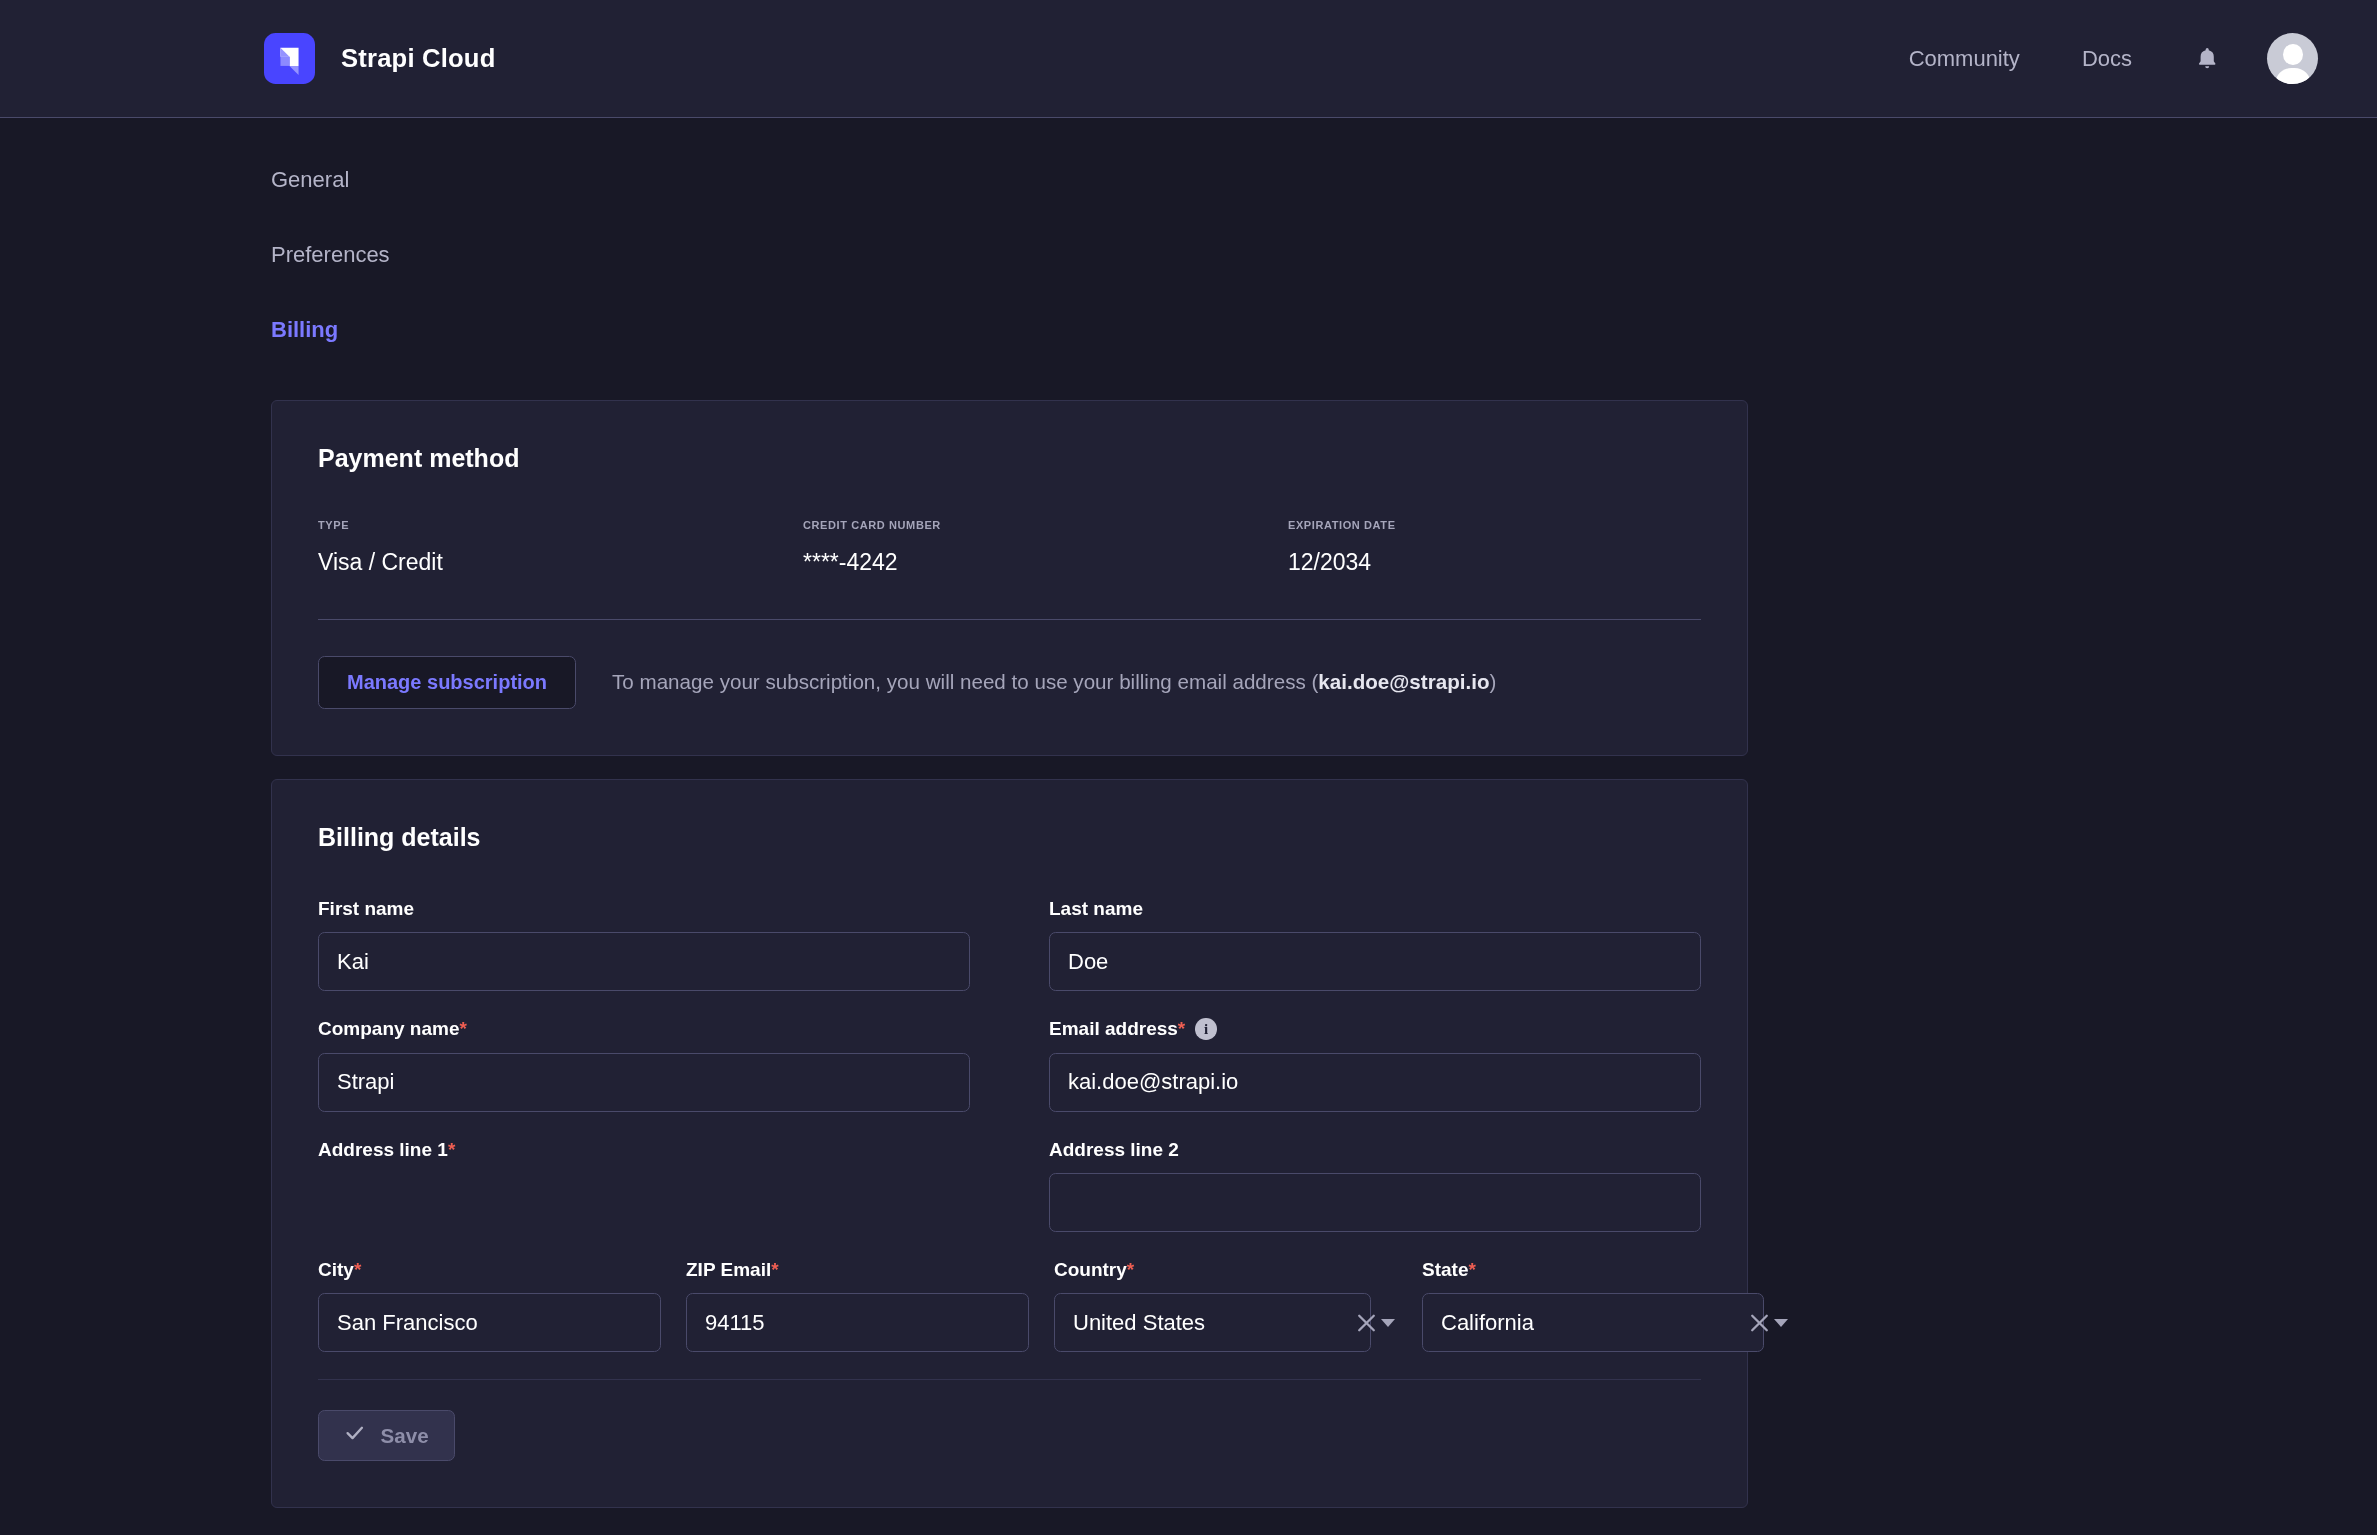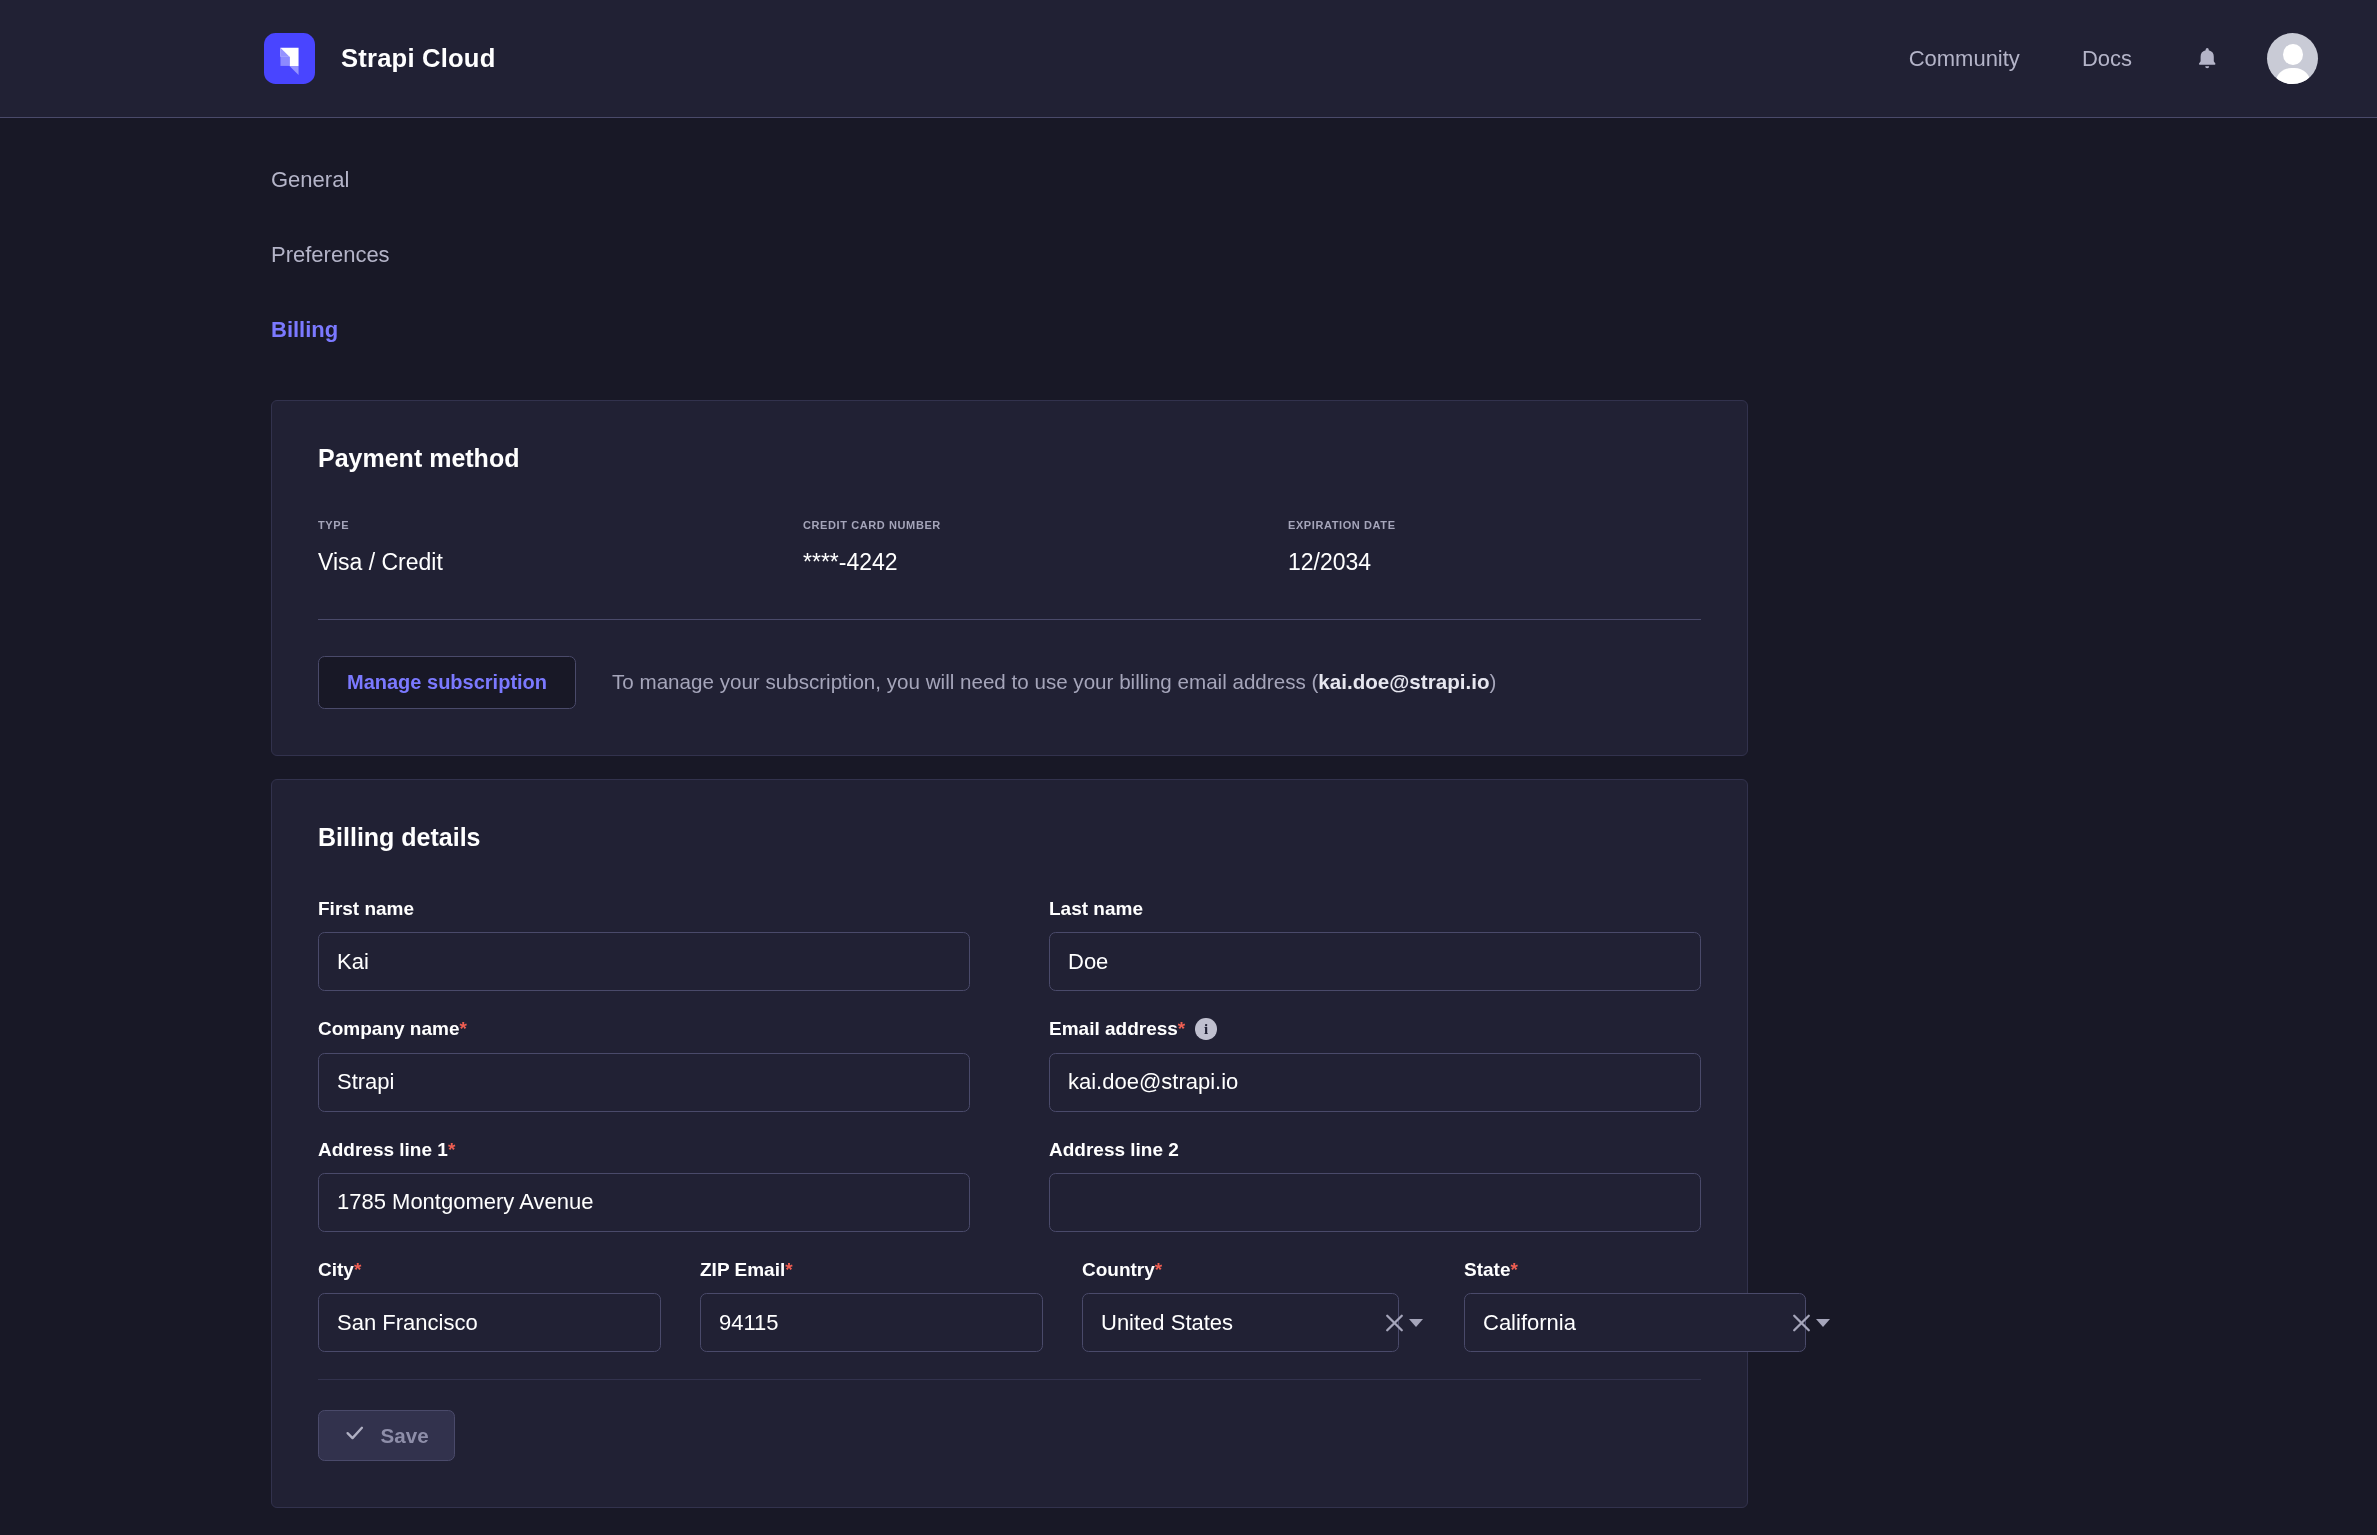--- a/index.html
+++ b/index.html
@@ -131,21 +131,21 @@
     margin-left:10px;font-family:"Liberation Serif",serif;cursor:pointer;
   }
   .input{
     height:59px;background:var(--input-bg);border:0.8px solid var(--input-border);
     border-radius:6.6px;color:#fff;font-size:22px;font-family:inherit;
     padding:0 18px;width:100%;display:flex;align-items:center;
   }
   input.input{outline:none;}
   input.input::placeholder{color:#7b7b93;}
 
-  .row-quad{display:flex;gap:14px;margin-bottom:27px;}
+  .row-quad{display:flex;gap:0;margin-bottom:27px;}
   .q{flex:none;}
   .q.city{width:368px;padding-right:25px;}
   .q.zip{width:368px;padding-right:25px;}
   .q.country{width:368px;padding-right:25px;}
   .q.state{width:368px;}
 
   .combo{position:relative;display:flex;align-items:center;}
   .combo .input{padding-right:54px;}
   .clear-x{
     position:absolute;right:18px;top:50%;transform:translateY(-50%);
@@ -277,21 +277,20 @@
               <span class="info-ico">i</span>
             </div>
             <input class="input" type="text" value="kai.doe@strapi.io" style="">
           </div>
 
           <div class="field">
             <div class="field-label">
               <span>Address line 1</span>
                 <span class="req">*</span>
             </div>
-            <input class="input" type="text" value="1785 Montgomery Avenue" style="">
           </div>
 
           <div class="field">
             <div class="field-label">
               <span>Address line 2</span>
             </div>
             <input class="input" type="text" value="" style="">
           </div>
         </div>
 

